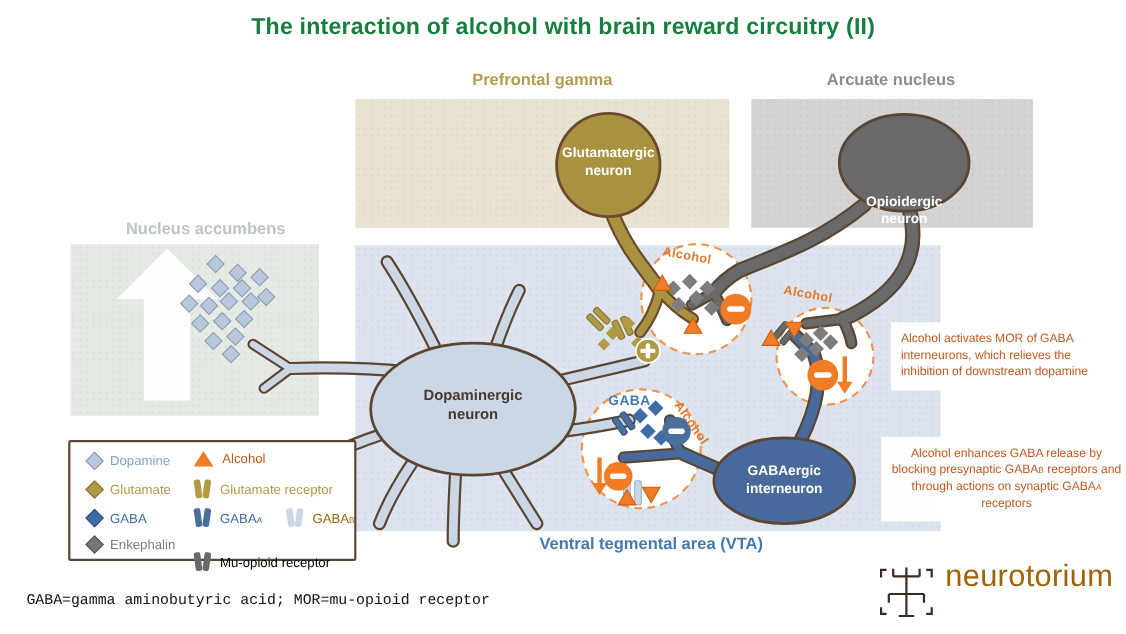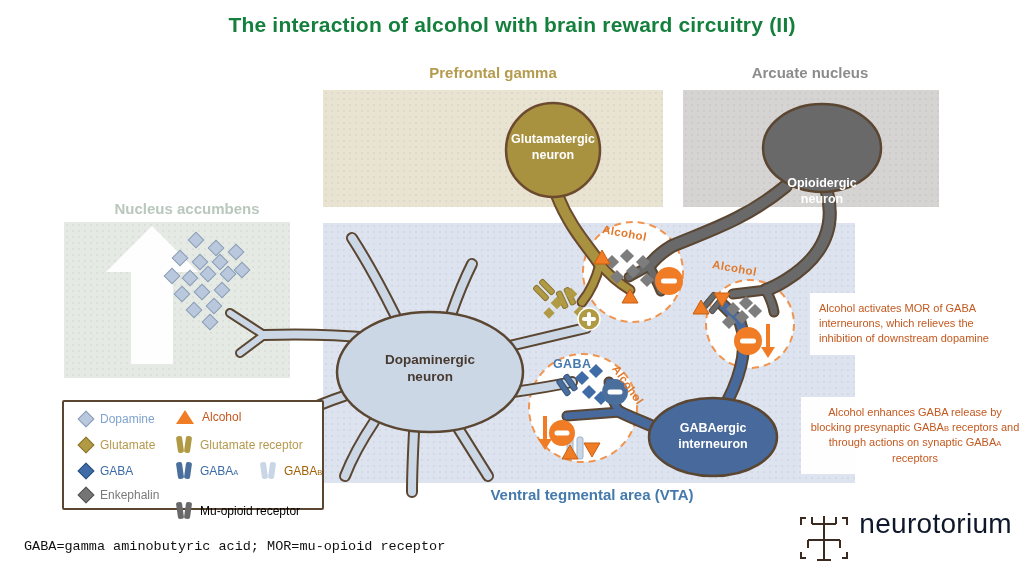--- a/index.html
+++ b/index.html
@@ -16,21 +16,21 @@
   #legend{position:absolute;left:62px;top:400px;width:258px;height:106px;background:#fff;border:2px solid #5b4632;border-radius:2px;z-index:6;}
   .lg-row{position:absolute;display:flex;align-items:center;gap:8px;font-size:12px;font-weight:normal;}
   .dm{display:inline-block;width:10px;height:10px;transform:rotate(45deg);border:1px solid rgba(0,0,0,0.25);}
   .tri{width:0;height:0;border-left:9px solid transparent;border-right:9px solid transparent;border-bottom:14px solid #f07d26;}
   .rcpt{display:inline-block;position:relative;width:16px;height:17px;}
   .rcpt::before,.rcpt::after{content:"";position:absolute;top:0;width:6px;height:17px;border-radius:2px;background:var(--c);}
   .rcpt::before{left:1px;transform:rotate(-8deg);}
   .rcpt::after{right:1px;transform:rotate(8deg);}
   #footnote{position:absolute;left:24px;top:539px;font-family:Liberation Mono, monospace;font-size:13.5px;color:#111;z-index:6;}
   #logo{position:absolute;right:12px;top:508px;display:flex;align-items:center;gap:8px;z-index:6;}
-  #logo .word{font-size:28px;color:#0f172a;font-weight:500;letter-spacing:.3px;}
+  #logo .word{font-size:28px;color:#a16207;font-weight:500;letter-spacing:.3px;}
 </style>
 </head>
 <body>
 
 <div id="stage">
 
   <div id="title">The interaction of alcohol with brain reward circuitry (II)</div>
 
   <div class="region-label" style="left:393px;top:64px;width:200px;color:#b49b4e;">Prefrontal gamma</div>
   <div class="region-label" style="left:710px;top:64px;width:200px;color:#8c8c8c;">Arcuate nucleus</div>

